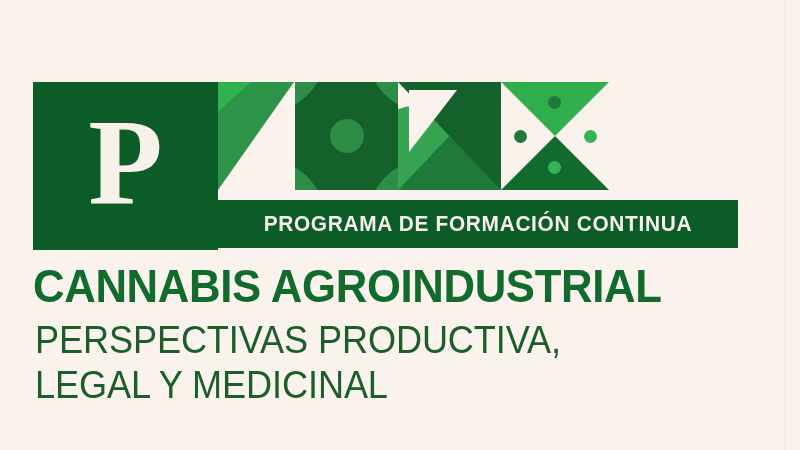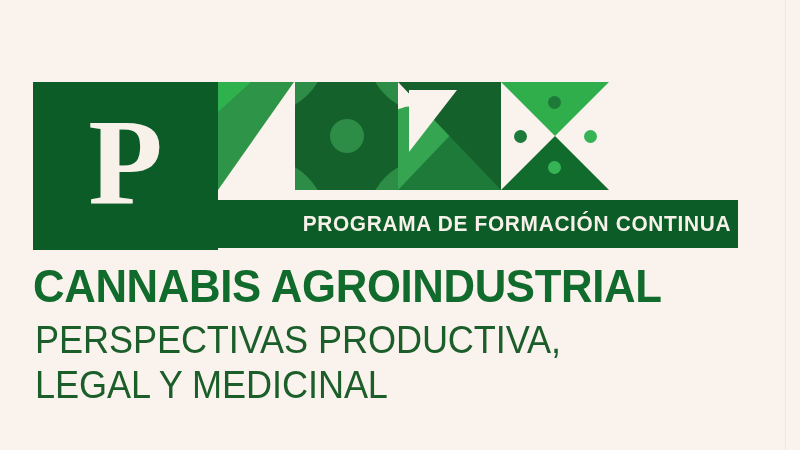--- a/index.html
+++ b/index.html
@@ -164,21 +164,21 @@
   
   #banner {
     position: absolute;
     left: 218px;
     top: 200px;
     width: 520px;
     height: 48px;
     background: #0b5c27;
     display: flex;
     align-items: center;
-    justify-content: flex-end;
+    justify-content: center;
   }
   #banner .banner-text {
     font-family: "Liberation Sans Narrow", "Liberation Sans", sans-serif;
     font-weight: bold;
     font-size: 21.5px;
     letter-spacing: 0.7px;
     color: #f7f1e9;
     white-space: nowrap;
     transform: scaleX(0.97);
   }

